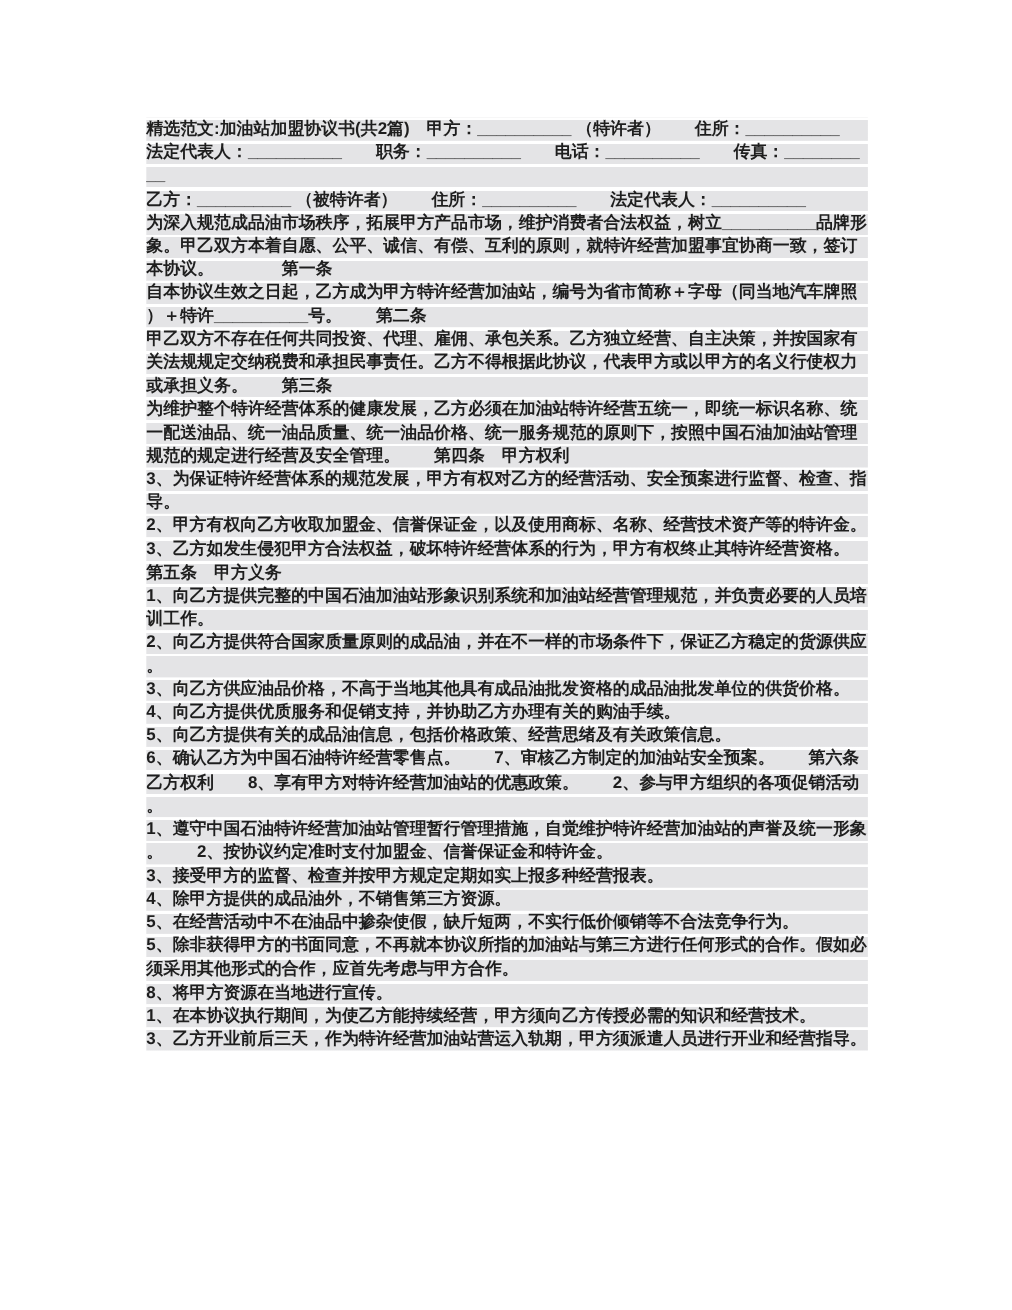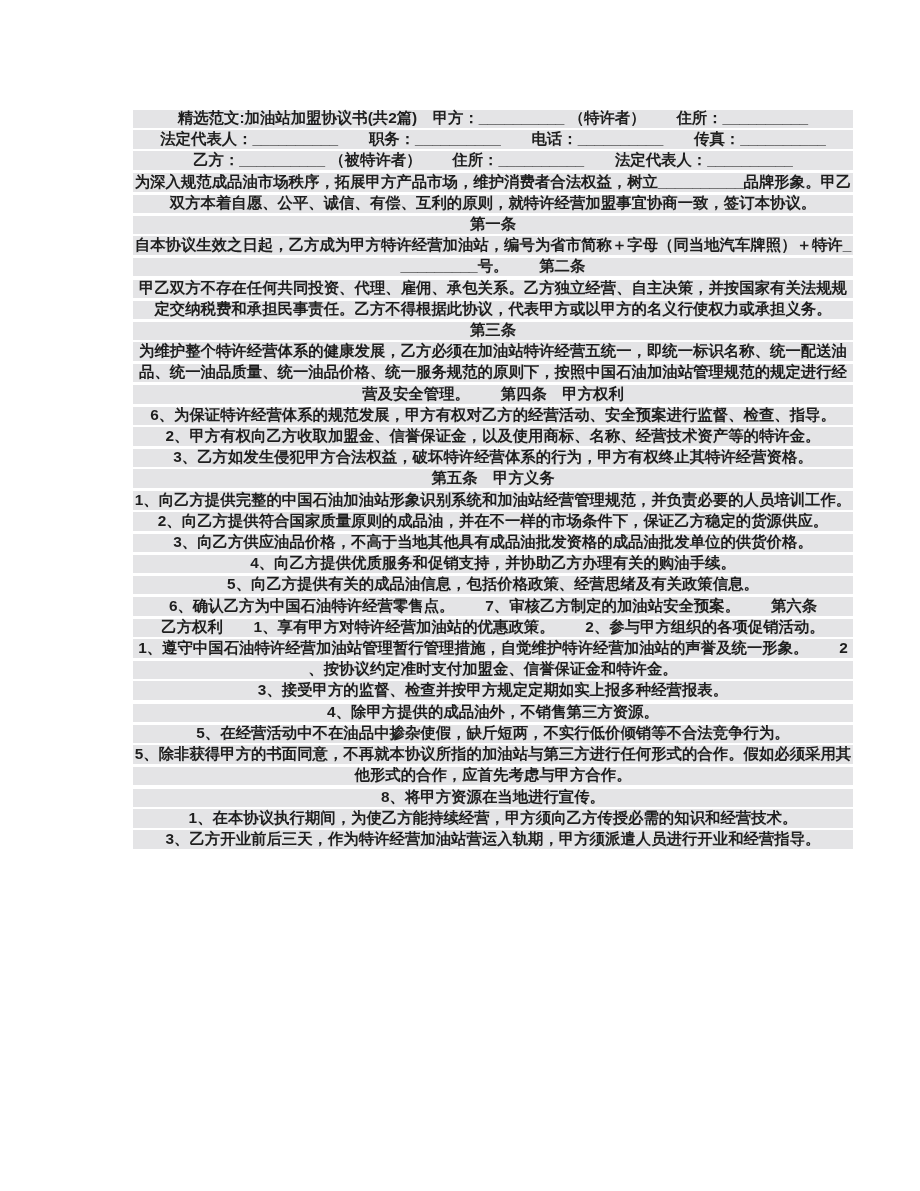--- a/index.html
+++ b/index.html
@@ -11,27 +11,26 @@
     width: 920px;
     height: 1191px;
     position: relative;
     overflow: hidden;
     font-family: "Liberation Sans", "DejaVu Sans", sans-serif;
   }
   .doc {
     position: absolute;
     left: 133px;
     top: 107px;
-    width: 720px;
+    width: 656px;
     font-size: 15.4px;
     line-height: 21.2px;
     font-weight: 600;
     color: #1e1e1e;
     letter-spacing: 0;
-    text-align: center;
   }
   .para {
     margin: 0;
     white-space: pre-wrap;
     word-break: break-all;
     line-break: anywhere;
     
     background: repeating-linear-gradient(
       to bottom,
       #ffffff 0px,
@@ -46,31 +45,31 @@
 
 <div class="doc" style="color: rgb(30, 30, 30);">
   <div class="para"><span>精选范文:加油站加盟协议书(共2篇)</span><span>　甲方：__________ （特许者）　　住所：__________</span></div>
   <div id="paragraph-container">
       <div class="para">法定代表人：__________　　职务：__________　　电话：__________　　传真：__________</div>
       <div class="para">乙方：__________ （被特许者）　　住所：__________　　法定代表人：__________</div>
       <div class="para">为深入规范成品油市场秩序，拓展甲方产品市场，维护消费者合法权益，树立__________品牌形象。甲乙双方本着自愿、公平、诚信、有偿、互利的原则，就特许经营加盟事宜协商一致，签订本协议。　　　　第一条</div>
       <div class="para">自本协议生效之日起，乙方成为甲方特许经营加油站，编号为省市简称＋字母（同当地汽车牌照）＋特许__________号。　　第二条</div>
       <div class="para">甲乙双方不存在任何共同投资、代理、雇佣、承包关系。乙方独立经营、自主决策，并按国家有关法规规定交纳税费和承担民事责任。乙方不得根据此协议，代表甲方或以甲方的名义行使权力或承担义务。　　第三条</div>
       <div class="para">为维护整个特许经营体系的健康发展，乙方必须在加油站特许经营五统一，即统一标识名称、统一配送油品、统一油品质量、统一油品价格、统一服务规范的原则下，按照中国石油加油站管理规范的规定进行经营及安全管理。　　第四条　甲方权利</div>
-      <div class="para">6、为保证特许经营体系的规范发展，甲方有权对乙方的经营活动、安全预案进行监督、检查、指导。</div>
+      <div class="para">3、为保证特许经营体系的规范发展，甲方有权对乙方的经营活动、安全预案进行监督、检查、指导。</div>
       <div class="para">2、甲方有权向乙方收取加盟金、信誉保证金，以及使用商标、名称、经营技术资产等的特许金。</div>
       <div class="para">3、乙方如发生侵犯甲方合法权益，破坏特许经营体系的行为，甲方有权终止其特许经营资格。</div>
       <div class="para">第五条　甲方义务</div>
       <div class="para">1、向乙方提供完整的中国石油加油站形象识别系统和加油站经营管理规范，并负责必要的人员培训工作。</div>
       <div class="para">2、向乙方提供符合国家质量原则的成品油，并在不一样的市场条件下，保证乙方稳定的货源供应。</div>
       <div class="para">3、向乙方供应油品价格，不高于当地其他具有成品油批发资格的成品油批发单位的供货价格。</div>
       <div class="para">4、向乙方提供优质服务和促销支持，并协助乙方办理有关的购油手续。</div>
       <div class="para">5、向乙方提供有关的成品油信息，包括价格政策、经营思绪及有关政策信息。</div>
       <div class="para">6、确认乙方为中国石油特许经营零售点。　　7、审核乙方制定的加油站安全预案。　　第六条</div>
-      <div class="para">乙方权利　　1、享有甲方对特许经营加油站的优惠政策。　　2、参与甲方组织的各项促销活动。</div>
+      <div class="para">乙方权利　　8、享有甲方对特许经营加油站的优惠政策。　　2、参与甲方组织的各项促销活动。</div>
       <div class="para">1、遵守中国石油特许经营加油站管理暂行管理措施，自觉维护特许经营加油站的声誉及统一形象。　　2、按协议约定准时支付加盟金、信誉保证金和特许金。</div>
       <div class="para">3、接受甲方的监督、检查并按甲方规定定期如实上报多种经营报表。</div>
       <div class="para">4、除甲方提供的成品油外，不销售第三方资源。</div>
       <div class="para">5、在经营活动中不在油品中掺杂使假，缺斤短两，不实行低价倾销等不合法竞争行为。</div>
       <div class="para">5、除非获得甲方的书面同意，不再就本协议所指的加油站与第三方进行任何形式的合作。假如必须采用其他形式的合作，应首先考虑与甲方合作。</div>
       <div class="para">8、将甲方资源在当地进行宣传。</div>
       <div class="para">1、在本协议执行期间，为使乙方能持续经营，甲方须向乙方传授必需的知识和经营技术。</div>
       <div class="para">3、乙方开业前后三天，作为特许经营加油站营运入轨期，甲方须派遣人员进行开业和经营指导。</div>
     </div>
 </div>

